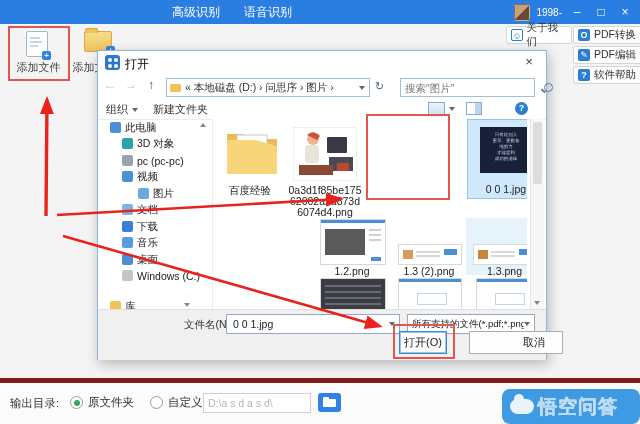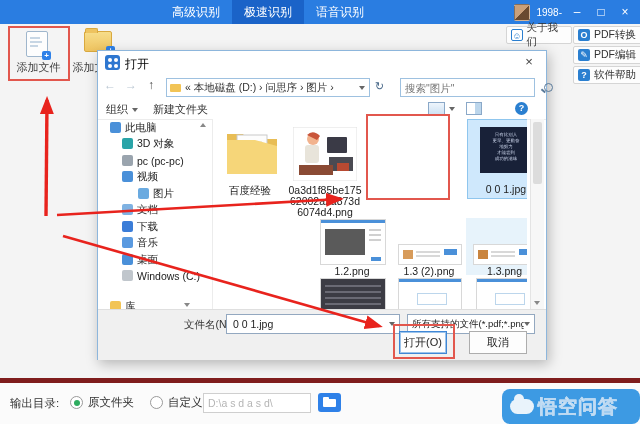--- a/index.html
+++ b/index.html
@@ -95,21 +95,20 @@
   .annot{z-index:49;}
 </style>
 </head>
 <body>
 
 <div id="stage">
 
   <div class="abs titlebar">
     <div class="tabs">
       <div class="tab">高级识别</div>
-      <div class="tab active">极速识别</div>
       <div class="tab">语音识别</div>
     </div>
     <div class="tb-right">
       <div class="avatar"></div>
       <div class="uname">1998-</div>
       <div class="winbtn">–</div>
       <div class="winbtn">□</div>
       <div class="winbtn">×</div>
     </div>
   </div>
@@ -335,21 +334,21 @@
       <div class="abs" style="left:86px;top:8px;font-size:10.5px;">文件名(N):</div>
       <div class="combo" style="left:128px;top:4px;width:164px;">
         <input value="0 0 1.jpg" style="">
         <span class="caret-d"></span>
       </div>
       <div class="combo" style="left:309px;top:4px;width:118px;">
         <span class="ftext">所有支持的文件(*.pdf;*.png;*.j</span>
         <span class="caret-d"></span>
       </div>
       <div class="dlgbtn default" style="left:301px;top:21px;width:46px;">打开(O)</div>
-      <div class="dlgbtn" style="left:371px;top:21px;width:56px;">取消</div>
+      <div class="dlgbtn" style="left:371px;top:21px;width:56px;padding-left:36px;">取消</div>
     </div>
   </div>
 
   <div class="abs bottombar">
     <div class="abs" style="left:10px;top:13px;font-size:11.5px;color:#333;">输出目录:</div>
     <div class="abs" style="left:70px;top:12px;display:flex;align-items:center;gap:5px;">
       <span class="radio on"></span>
       <span style="font-size:11.5px;">原文件夹</span>
     </div>
     <div class="abs" style="left:150px;top:12px;display:flex;align-items:center;gap:5px;">

